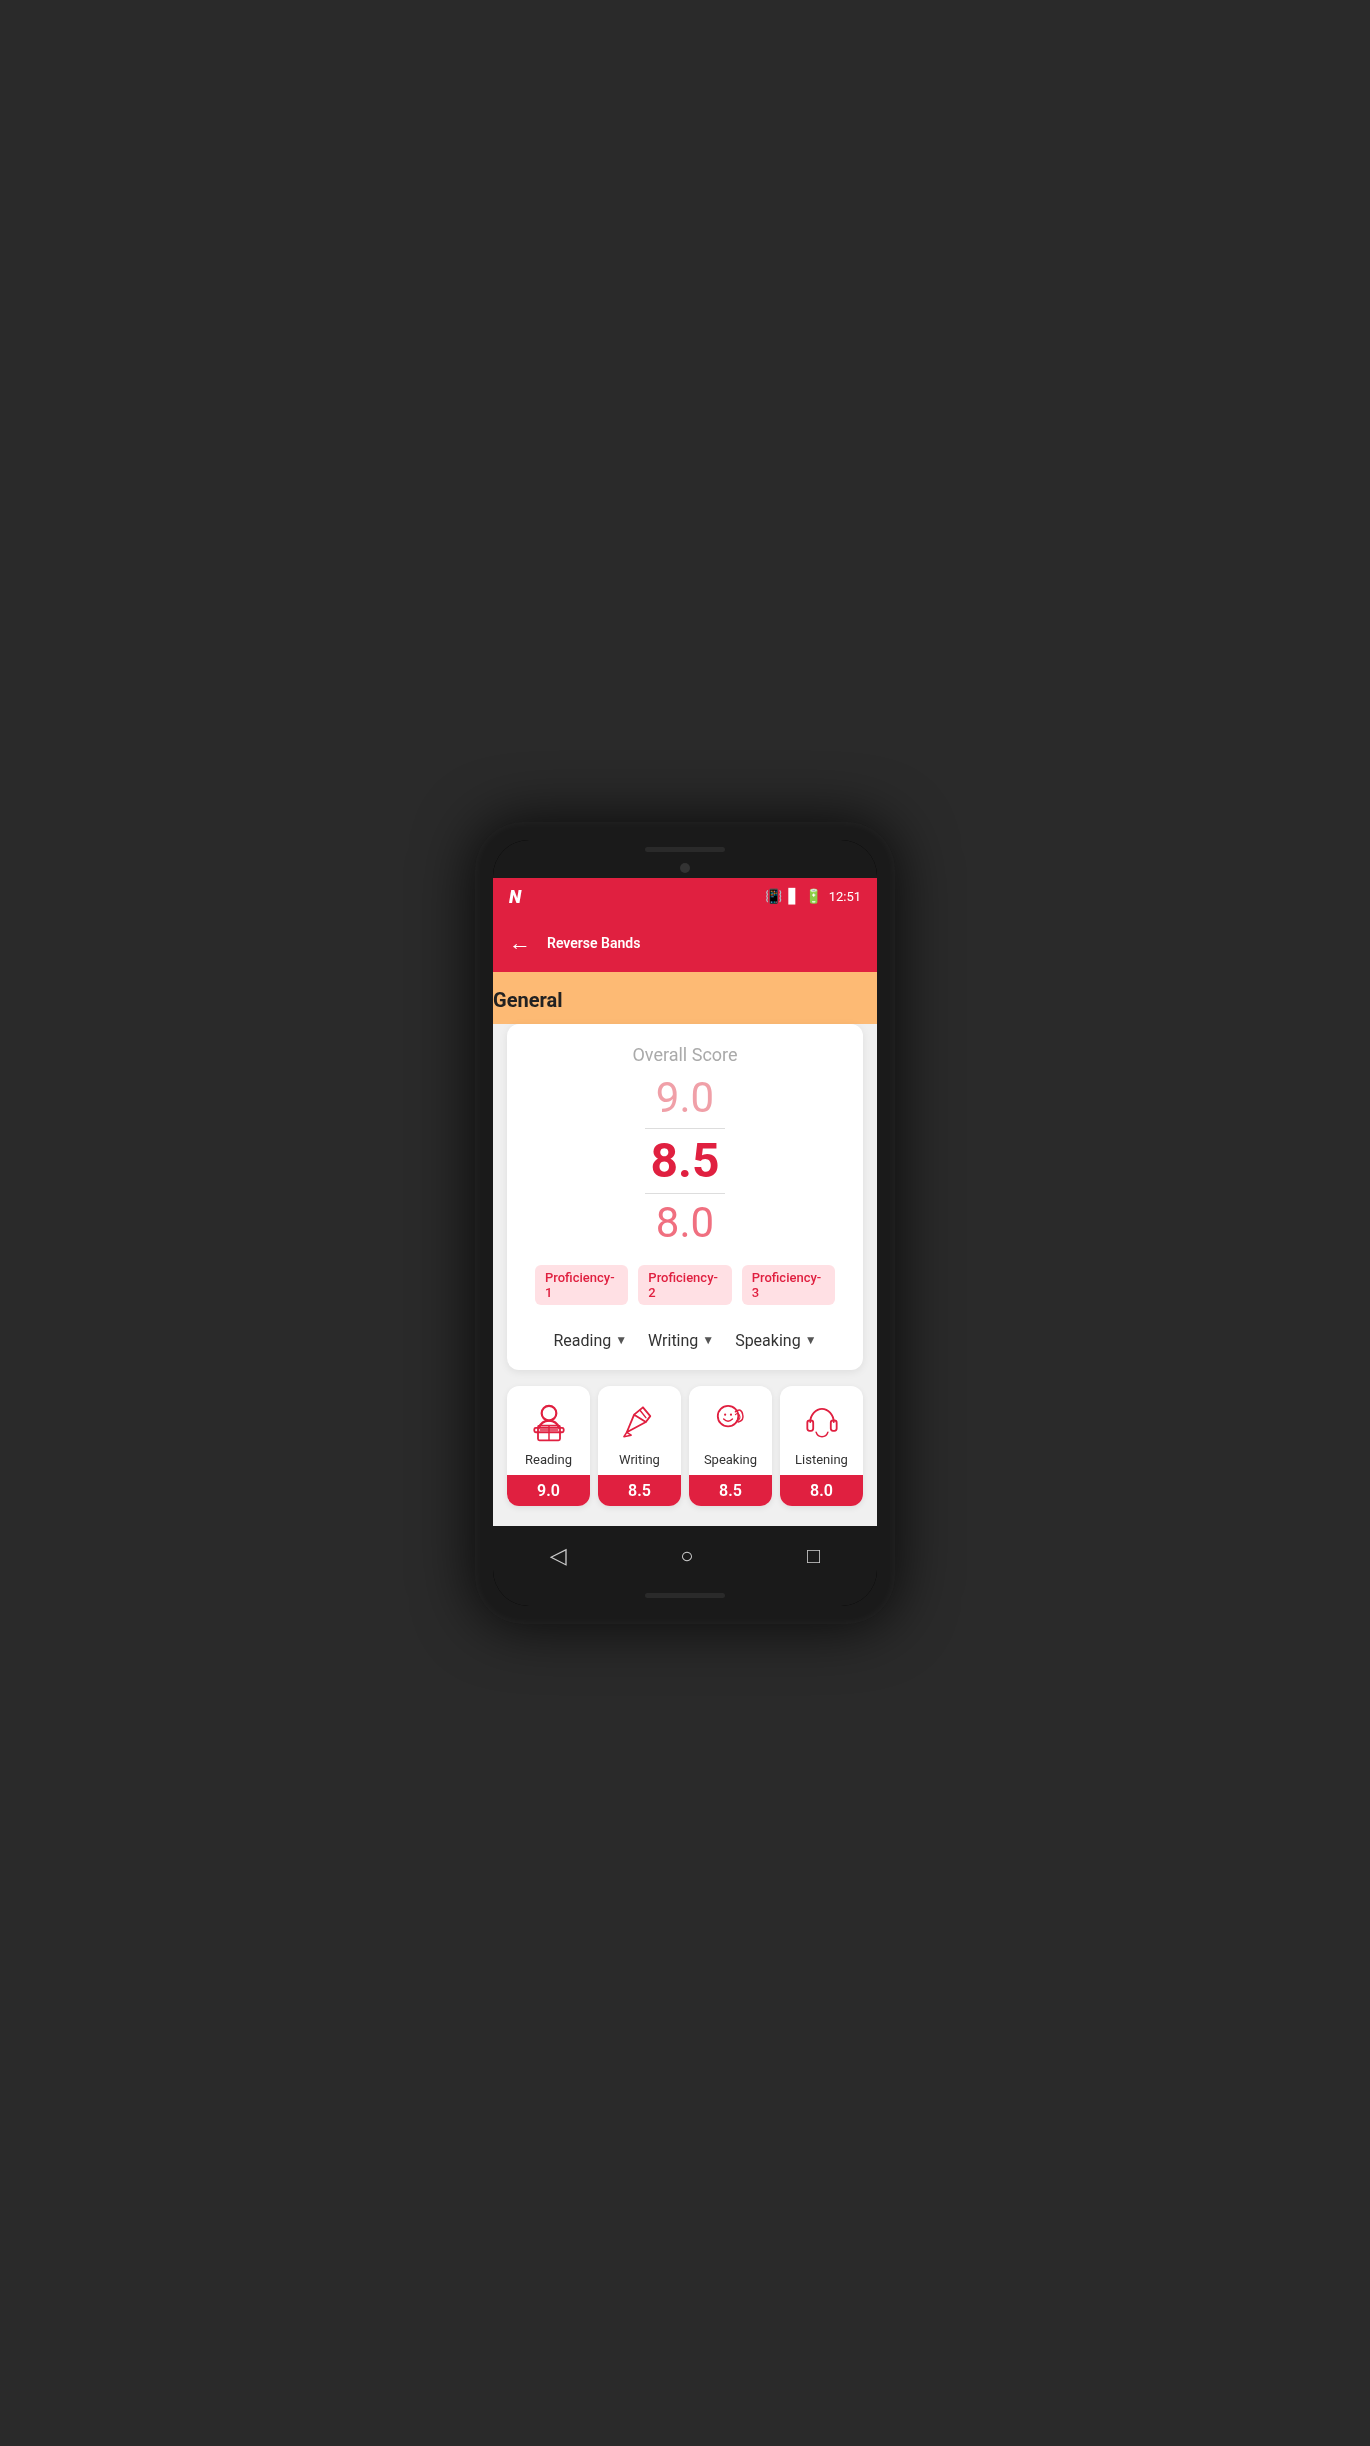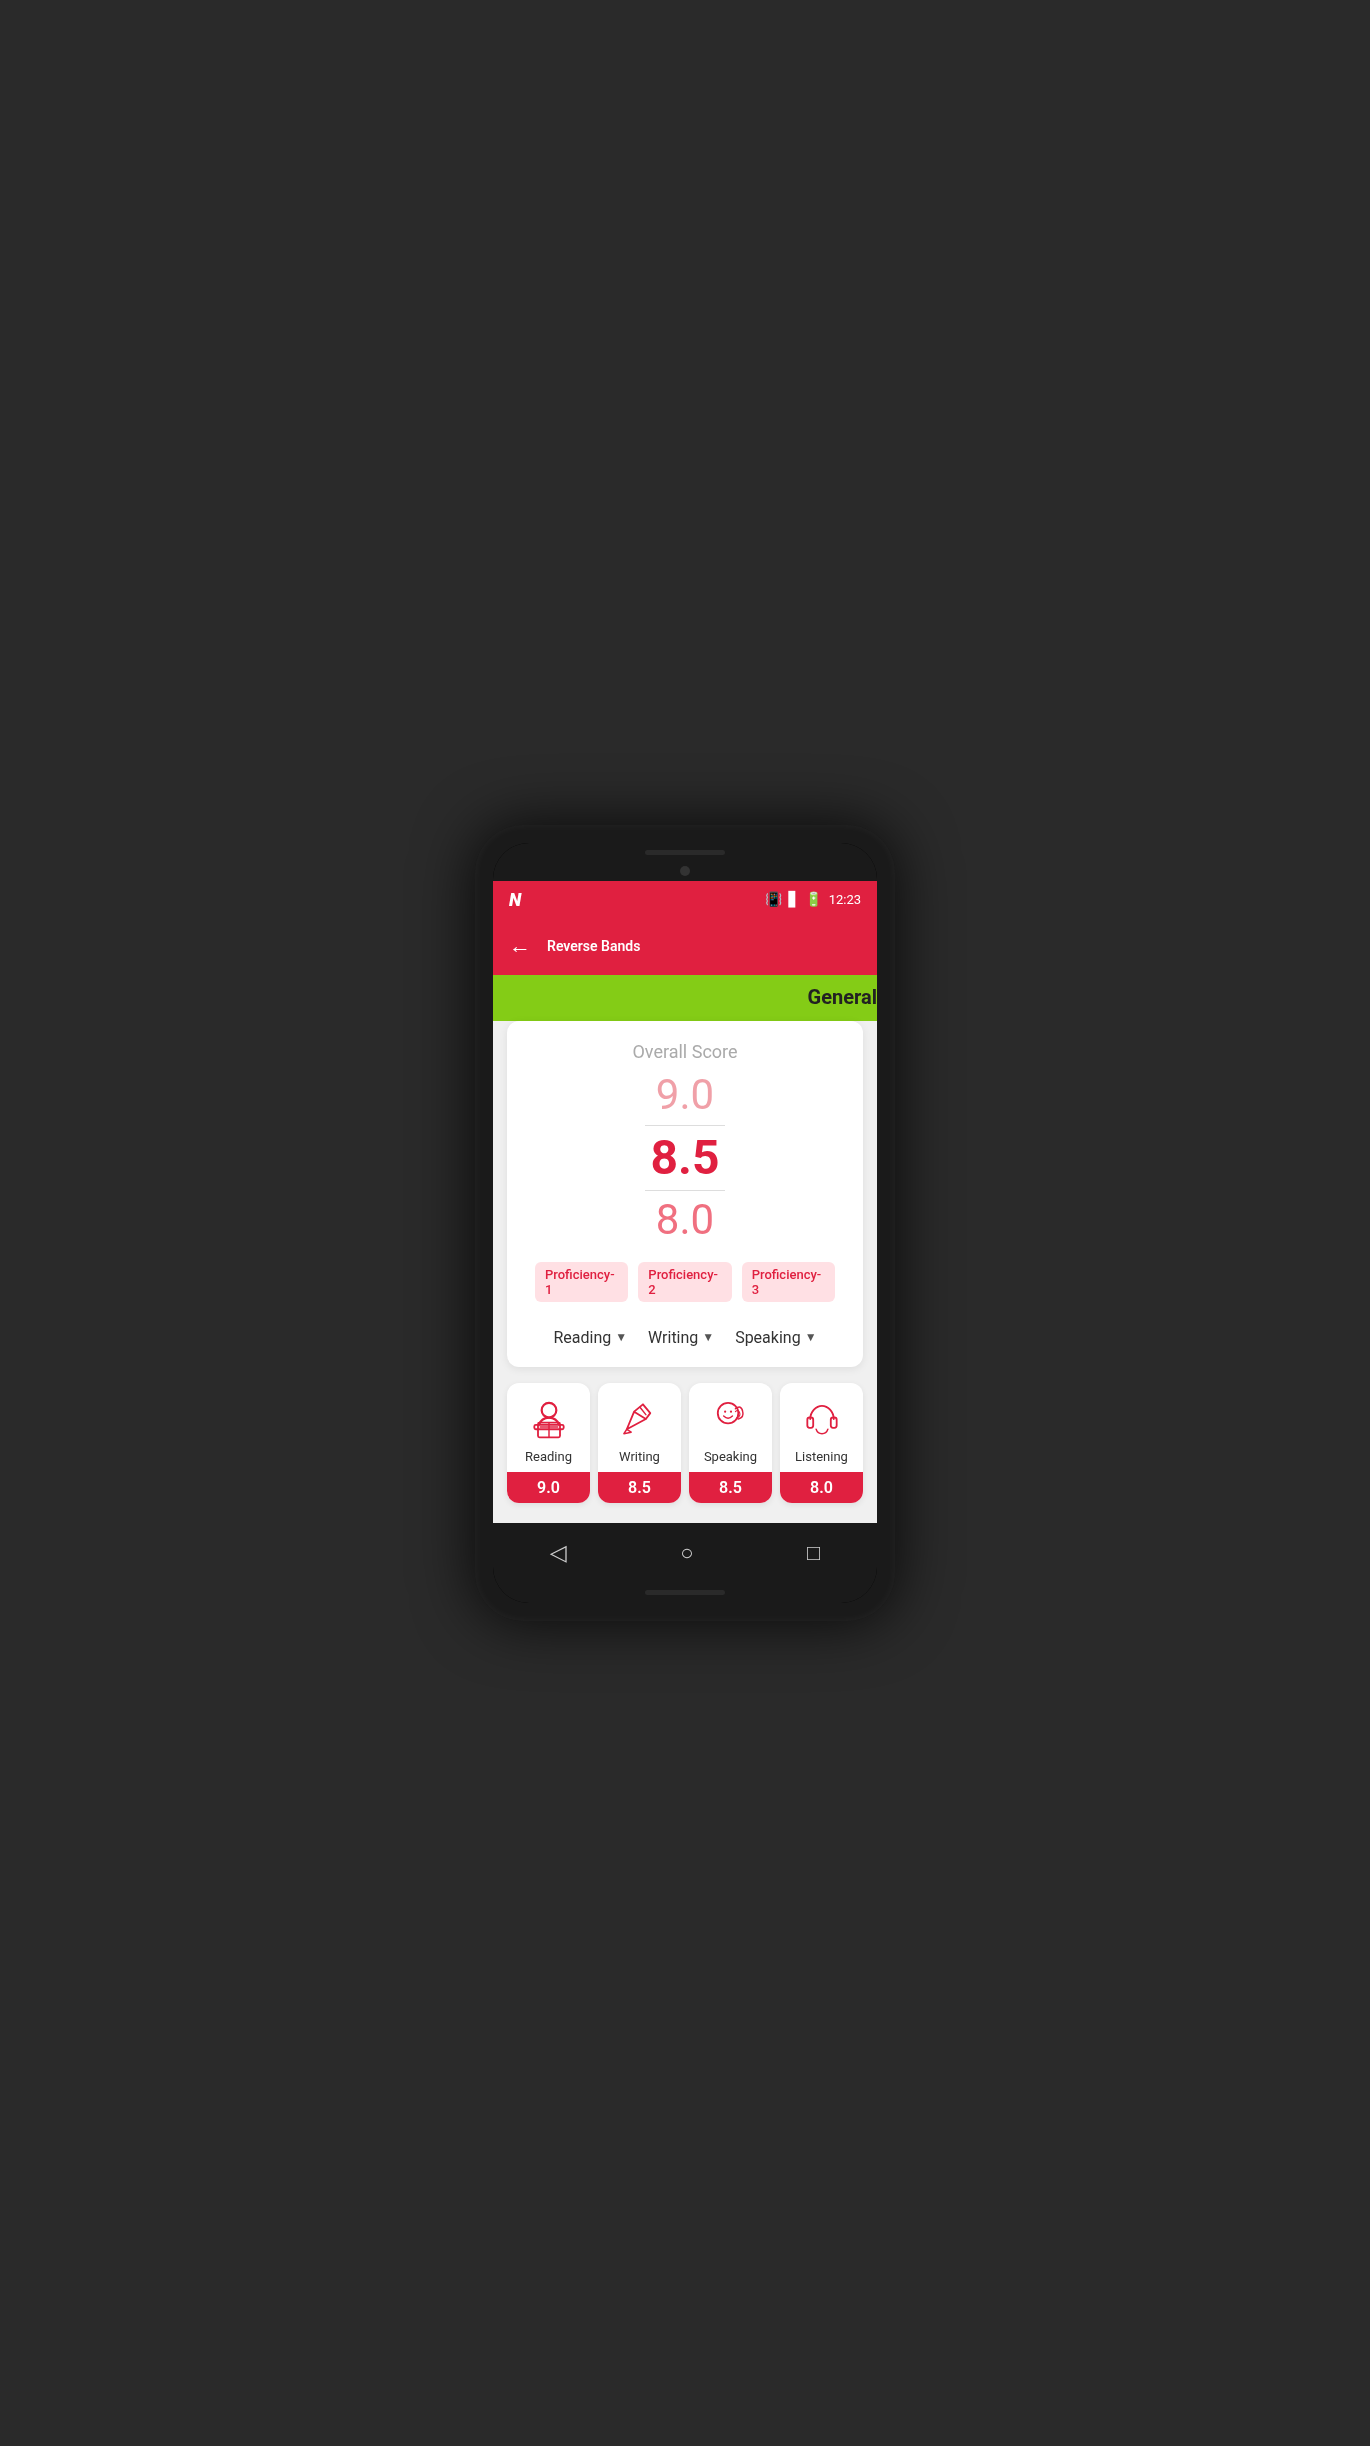--- a/index.html
+++ b/index.html
@@ -74,26 +74,26 @@
       font-size: 14px;
       font-weight: 600;
     }
     
     .content {
       background: #f0f0f0;
       min-height: 520px;
       padding-bottom: 20px;
     }
     .section-title {
-      text-align: right;
+      text-align: left;
       font-size: 20px;
       font-weight: 700;
       color: #222;
-      padding: 10px 0 12px;
-      background: #84cc16;
+      padding: 16px 0 12px;
+      background: #fdba74;
     }
     
     .score-card {
       background: white;
       margin: 0 14px 16px;
       border-radius: 12px;
       padding: 20px 28px 20px;
       box-shadow: 0 2px 8px rgba(0,0,0,0.08);
     }
     .overall-score-label {
@@ -268,21 +268,21 @@
     </div>
 
     <div class="status-bar">
       <div class="status-bar-left">
         <span class="n-logo">N</span>
       </div>
       <div class="status-bar-right">
         <span class="status-icon">📳</span>
         <span class="status-icon">▋</span>
         <span class="status-icon">🔋</span>
-        <span>12:23</span>
+        <span>12:51</span>
       </div>
     </div>
 
     <div class="app-bar">
       <span class="back-arrow">←</span>
       <span class="app-bar-title">Reverse Bands</span>
     </div>
 
     <div class="content">
       <div class="section-title">General</div>

